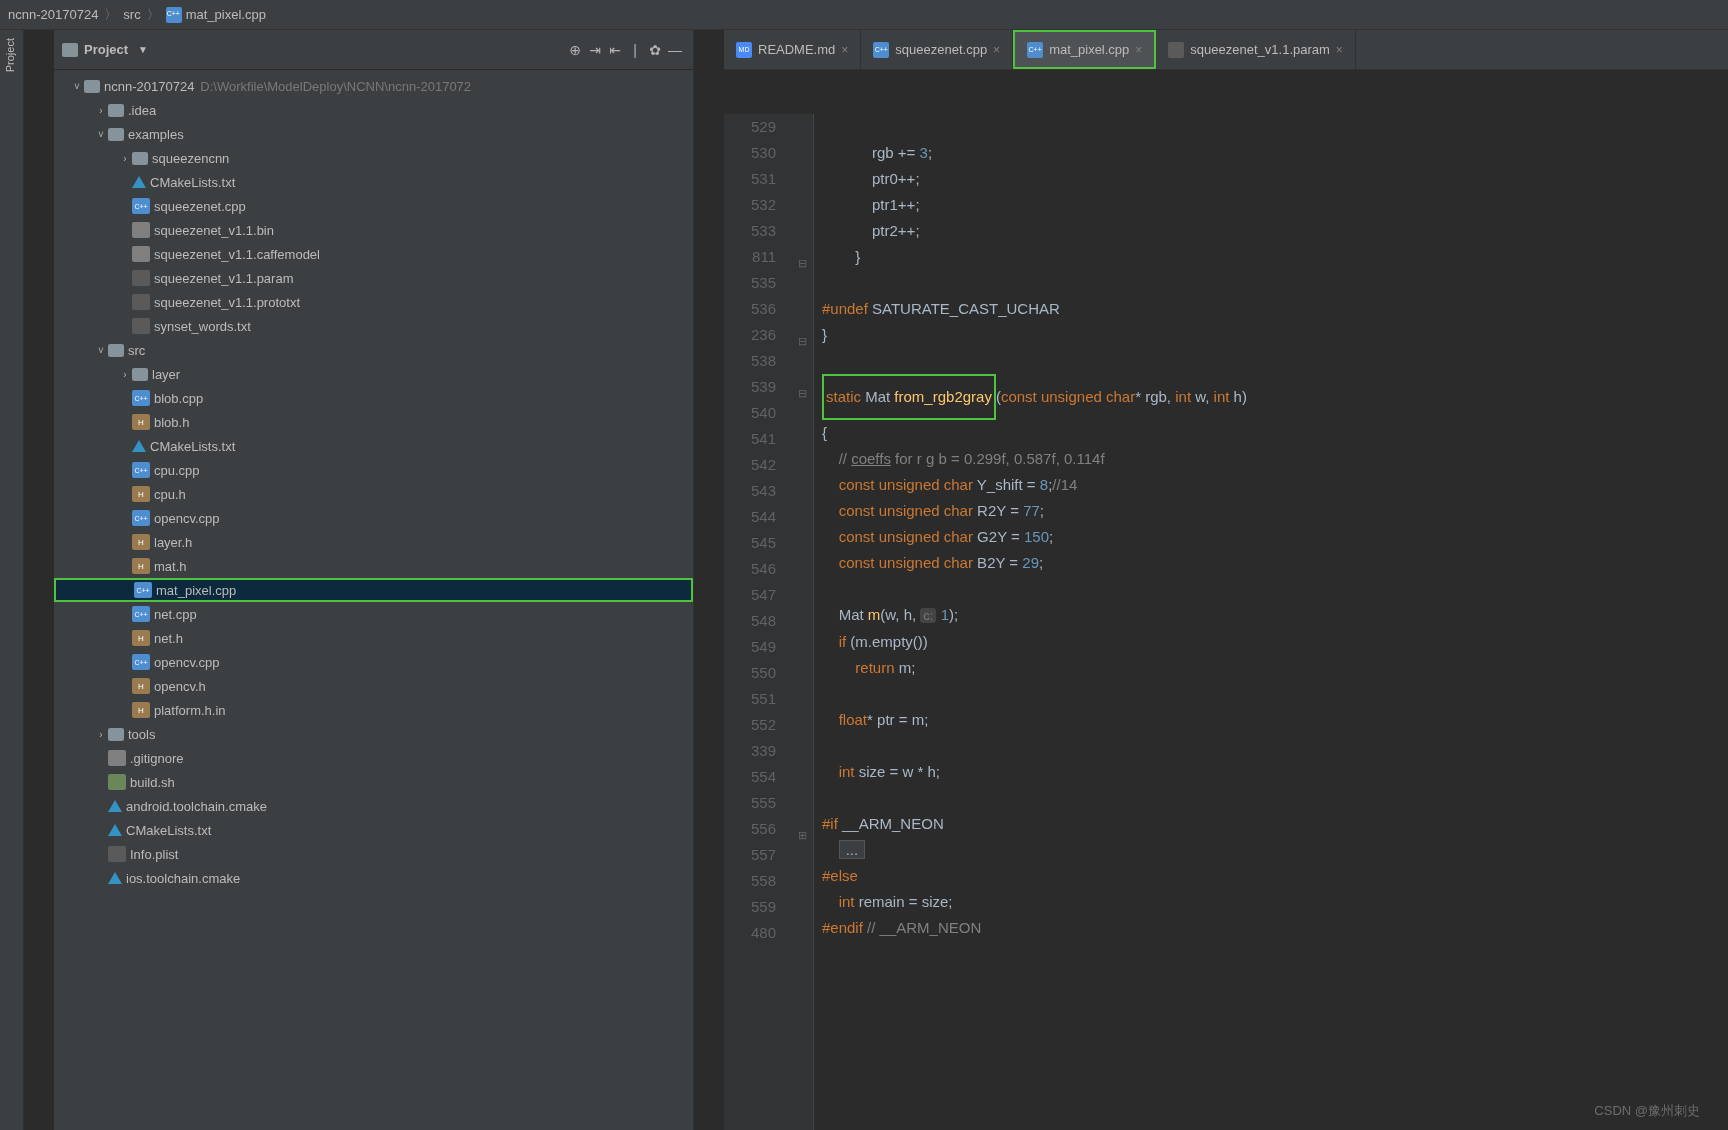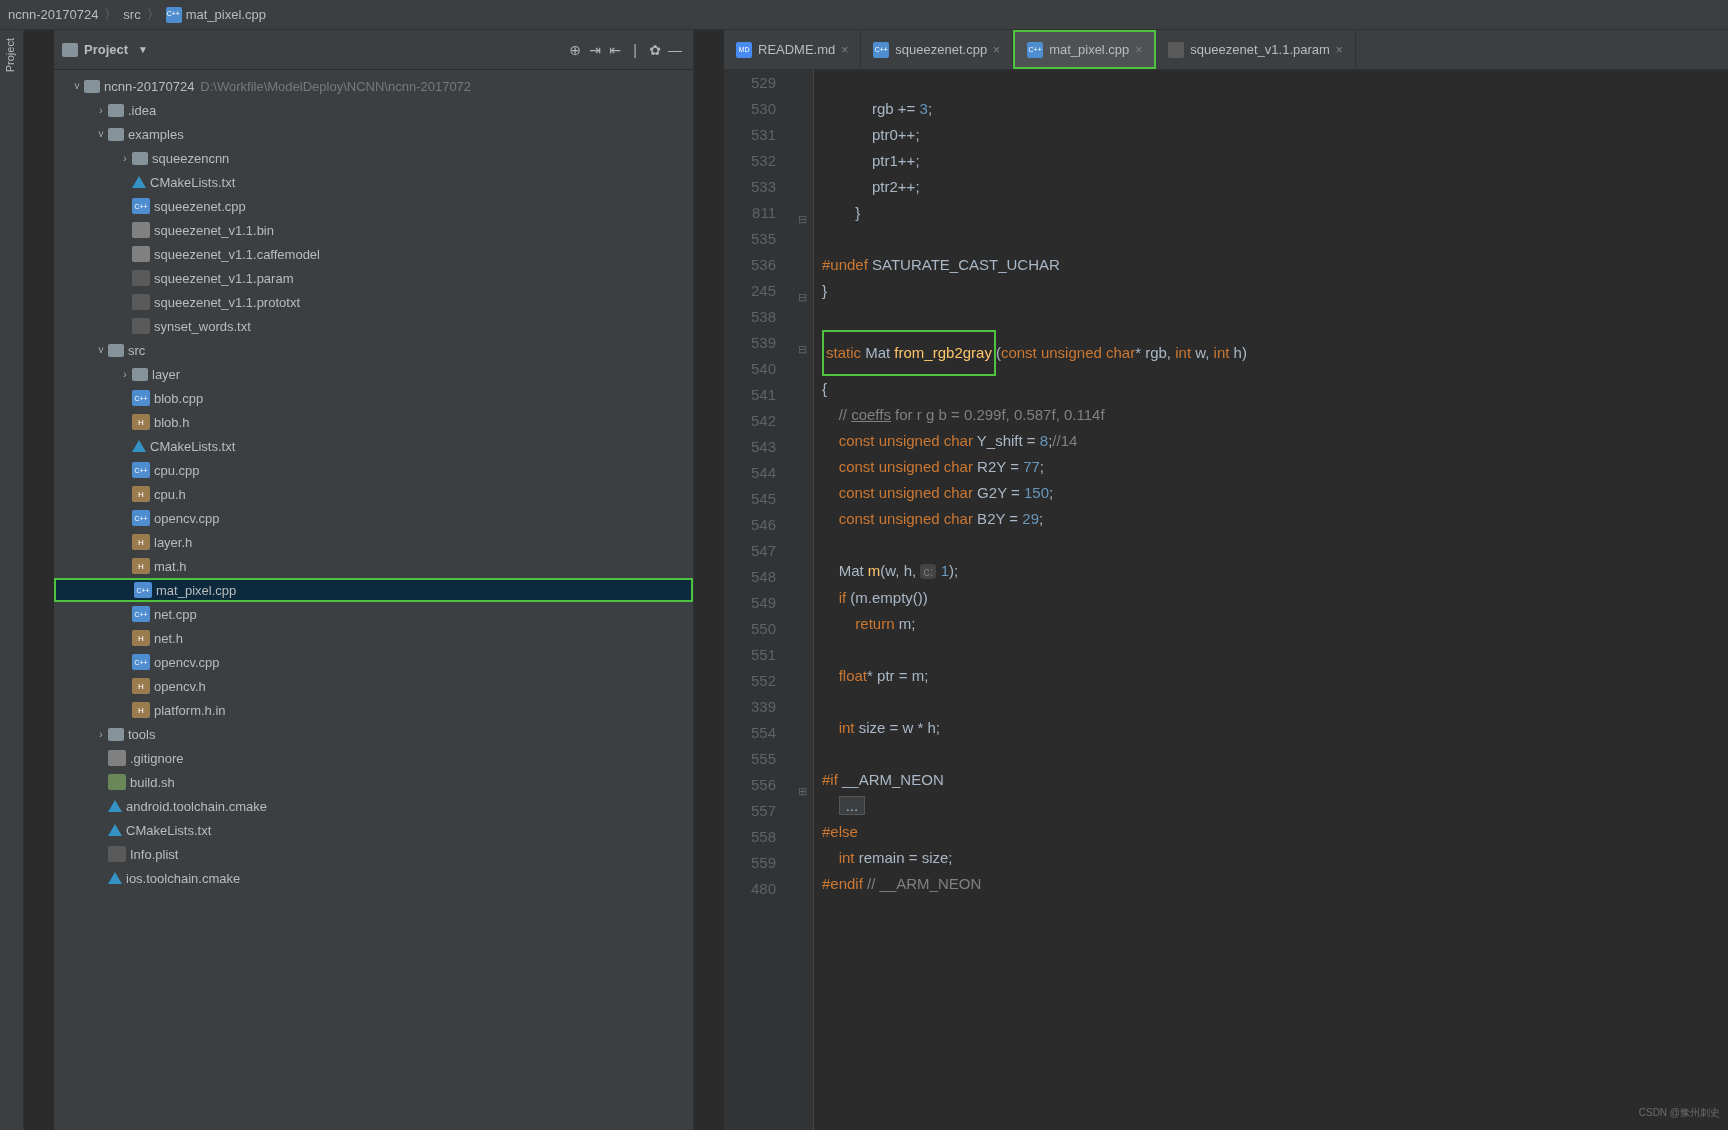--- a/index.html
+++ b/index.html
@@ -49,33 +49,33 @@
 .editor-area { flex:1; display:flex; flex-direction:column; background:#2b2b2b; min-width:0; }
 .tabs { height:40px; background:#3c3f41; display:flex; align-items:stretch; border-bottom:1px solid #323232; }
 .tab { display:flex; align-items:center; padding:0 12px; gap:6px; border-right:1px solid #323232; cursor:pointer; position:relative; }
 .tab.active { background:#4e5254; border-bottom:2px solid #4a88c7; border:2px solid #4ec33d; }
 .tab .ticn { width:16px; height:16px; background:#4e8dcf; border-radius:2px; display:flex; align-items:center; justify-content:center; font-size:7px; color:#fff; }
 .tab .ticn.md { background:#4a8af4; }
 .tab .ticn.param { background:#5a5a5a; }
 .tab .tlabel { color:#bbbbbb; }
 .tab .tclose { color:#7f7f7f; font-size:12px; }
 
-.editor-body { flex:1; display:flex; overflow:hidden; font-family:"JetBrains Mono","Consolas",monospace; font-size:15px; line-height:26px; }
+.editor-body { flex:1; display:flex; overflow:hidden; font-family:"JetBrains Mono","Consolas",monospace; font-size:15px; line-height:26px;margin-top:44px; }
 .gutter { width:72px; background:#313335; text-align:right; padding-right:20px; color:#606366; user-select:none; }
 .fold-gutter { width:18px; background:#313335; border-right:1px solid #444; position:relative; }
 .fold-mark { position:absolute; left:2px; color:#606366; font-size:11px; }
 .code { flex:1; padding-left:8px; white-space:pre; }
 .code .kw { color:#cc7832; }
 .code .num { color:#6897bb; }
 .code .cmt { color:#808080; }
 .code .func { color:#ffc66d; }
 .code .param-hint { background:#444; color:#787878; padding:0 3px; border-radius:3px; font-size:13px; }
 .code .hl-box { border:2px solid #4ec33d; display:inline-block; padding:8px 2px; }
 
-.watermark { position:fixed; right:8px; bottom:10px; color:#8b8b8bAA; font-size:10px; }
+.watermark { position:fixed; right:28px; bottom:10px; color:#8b8b8bAA; font-size:13px; }
 </style>
 </head>
 <body>
 
 <div class="root">
   <div class="breadcrumb">
     <span>ncnn-20170724</span>
     <span class="sep">〉</span>
     <span>src</span>
     <span class="sep">〉</span>
@@ -338,21 +338,21 @@
       <div class="editor-body">
         <div class="gutter" id="gutter">
             <div>529</div>
             <div>530</div>
             <div>531</div>
             <div>532</div>
             <div>533</div>
             <div>811</div>
             <div>535</div>
             <div>536</div>
-            <div>245</div>
+            <div>236</div>
             <div>538</div>
             <div>539</div>
             <div>540</div>
             <div>541</div>
             <div>542</div>
             <div>543</div>
             <div>544</div>
             <div>545</div>
             <div>546</div>
             <div>547</div>

